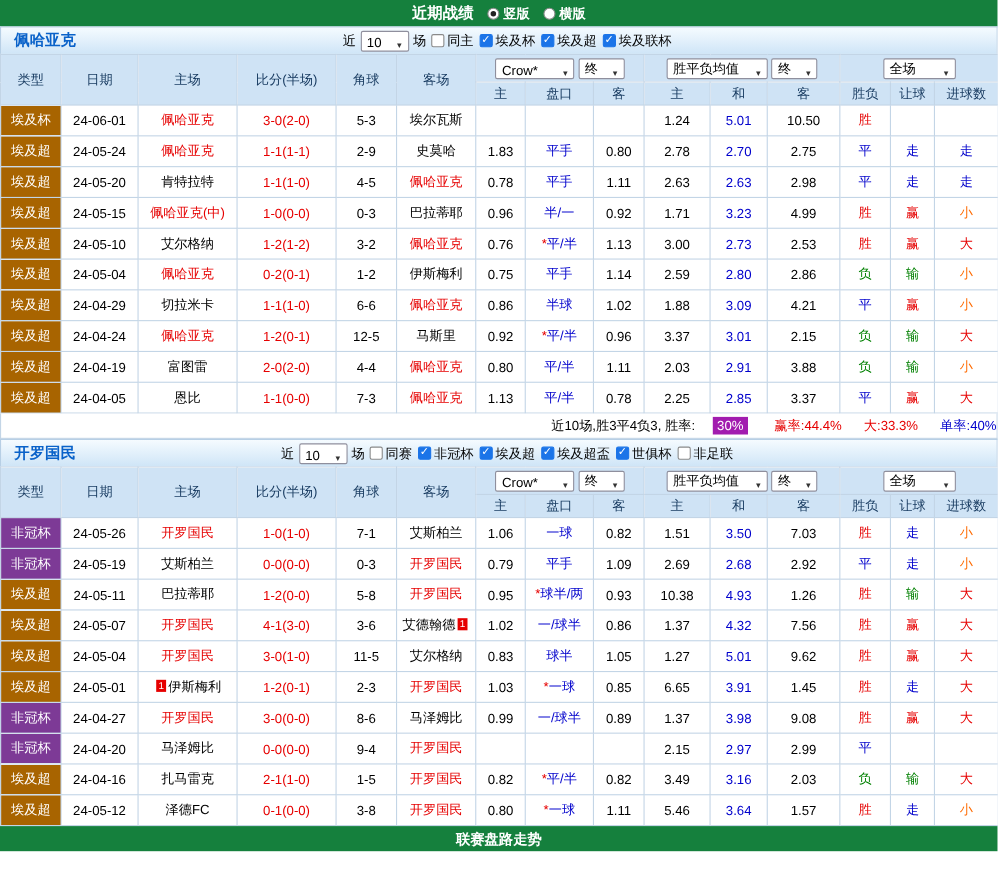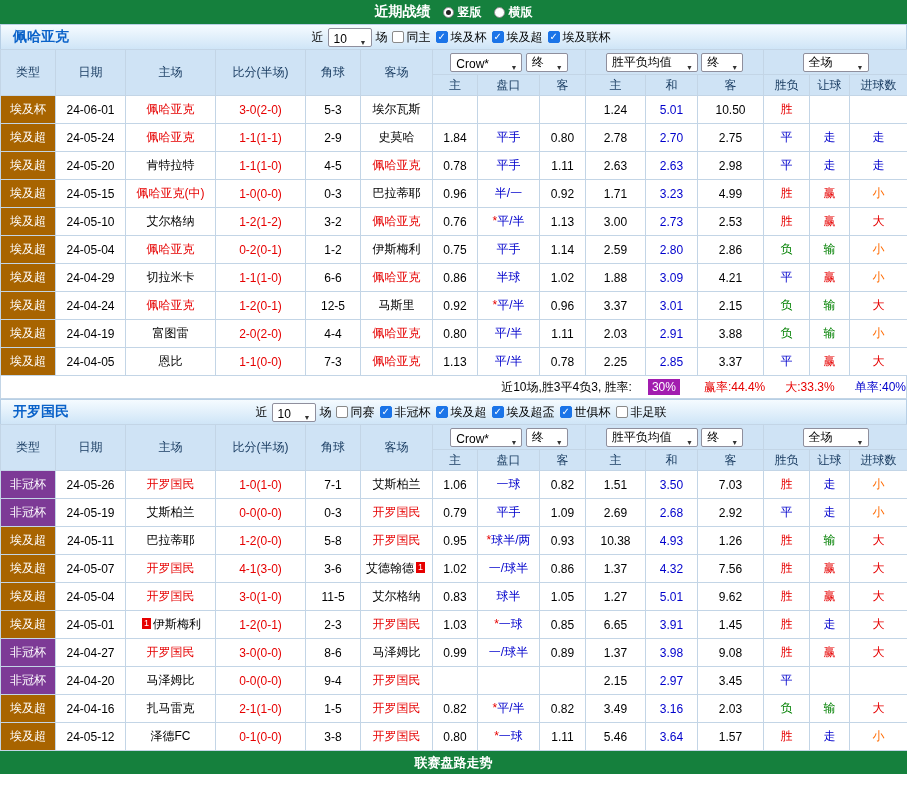--- a/index.html
+++ b/index.html
@@ -170,21 +170,21 @@
           <td></td>
           <td></td>
         </tr>
         <tr>
           <td class="type-cell to">埃及超</td>
           <td>24-05-24</td>
           <td><span class="c-red">佩哈亚克</span></td>
           <td class="c-red">1-1(1-1)</td>
           <td>2-9</td>
           <td><span>史莫哈</span></td>
-          <td>1.84</td>
+          <td>1.83</td>
           <td><span class="c-blue">平手</span></td>
           <td>0.80</td>
           <td>2.78</td>
           <td class="c-blue">2.70</td>
           <td>2.75</td>
           <td class="c-blue">平</td>
           <td class="c-blue">走</td>
           <td class="c-blue">走</td>
         </tr>
         <tr>
@@ -562,21 +562,21 @@
           <td>24-04-20</td>
           <td><span>马泽姆比</span></td>
           <td class="c-red">0-0(0-0)</td>
           <td>9-4</td>
           <td><span class="c-red">开罗国民</span></td>
           <td></td>
           <td></td>
           <td></td>
           <td>2.15</td>
           <td class="c-blue">2.97</td>
-          <td>3.45</td>
+          <td>2.99</td>
           <td class="c-blue">平</td>
           <td></td>
           <td></td>
         </tr>
         <tr>
           <td class="type-cell to">埃及超</td>
           <td>24-04-16</td>
           <td><span>扎马雷克</span></td>
           <td class="c-red">2-1(1-0)</td>
           <td>1-5</td>

